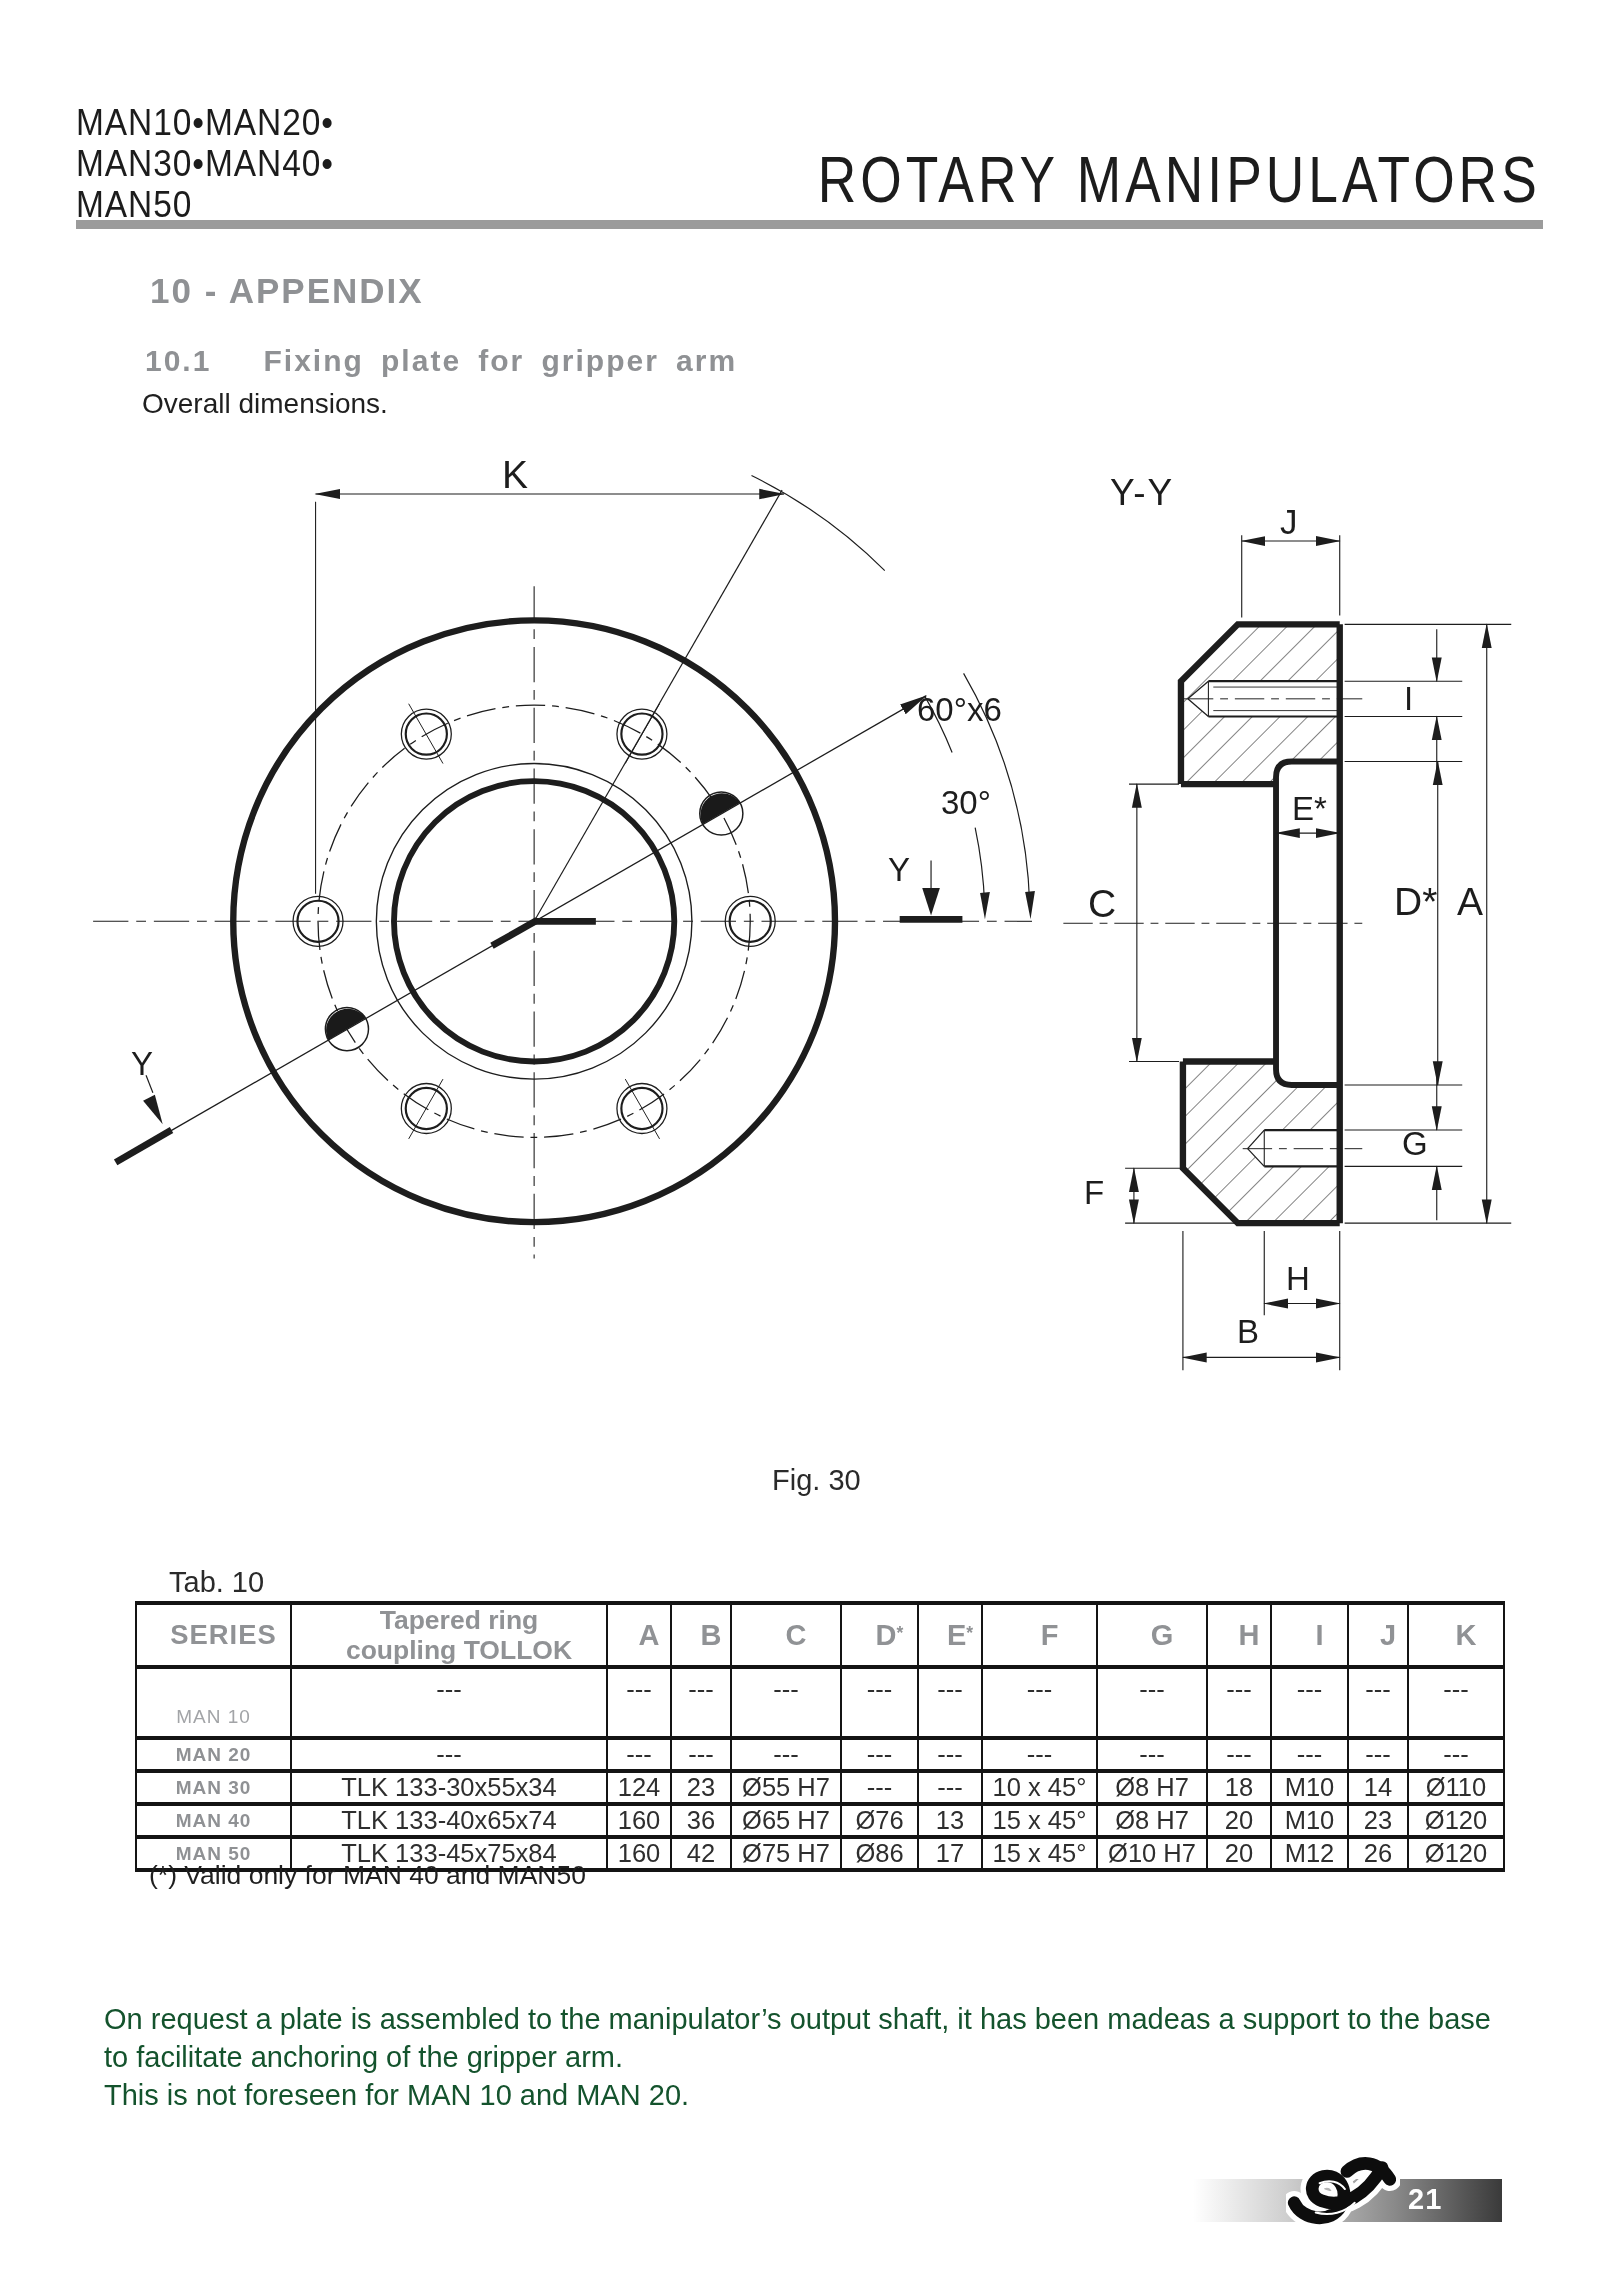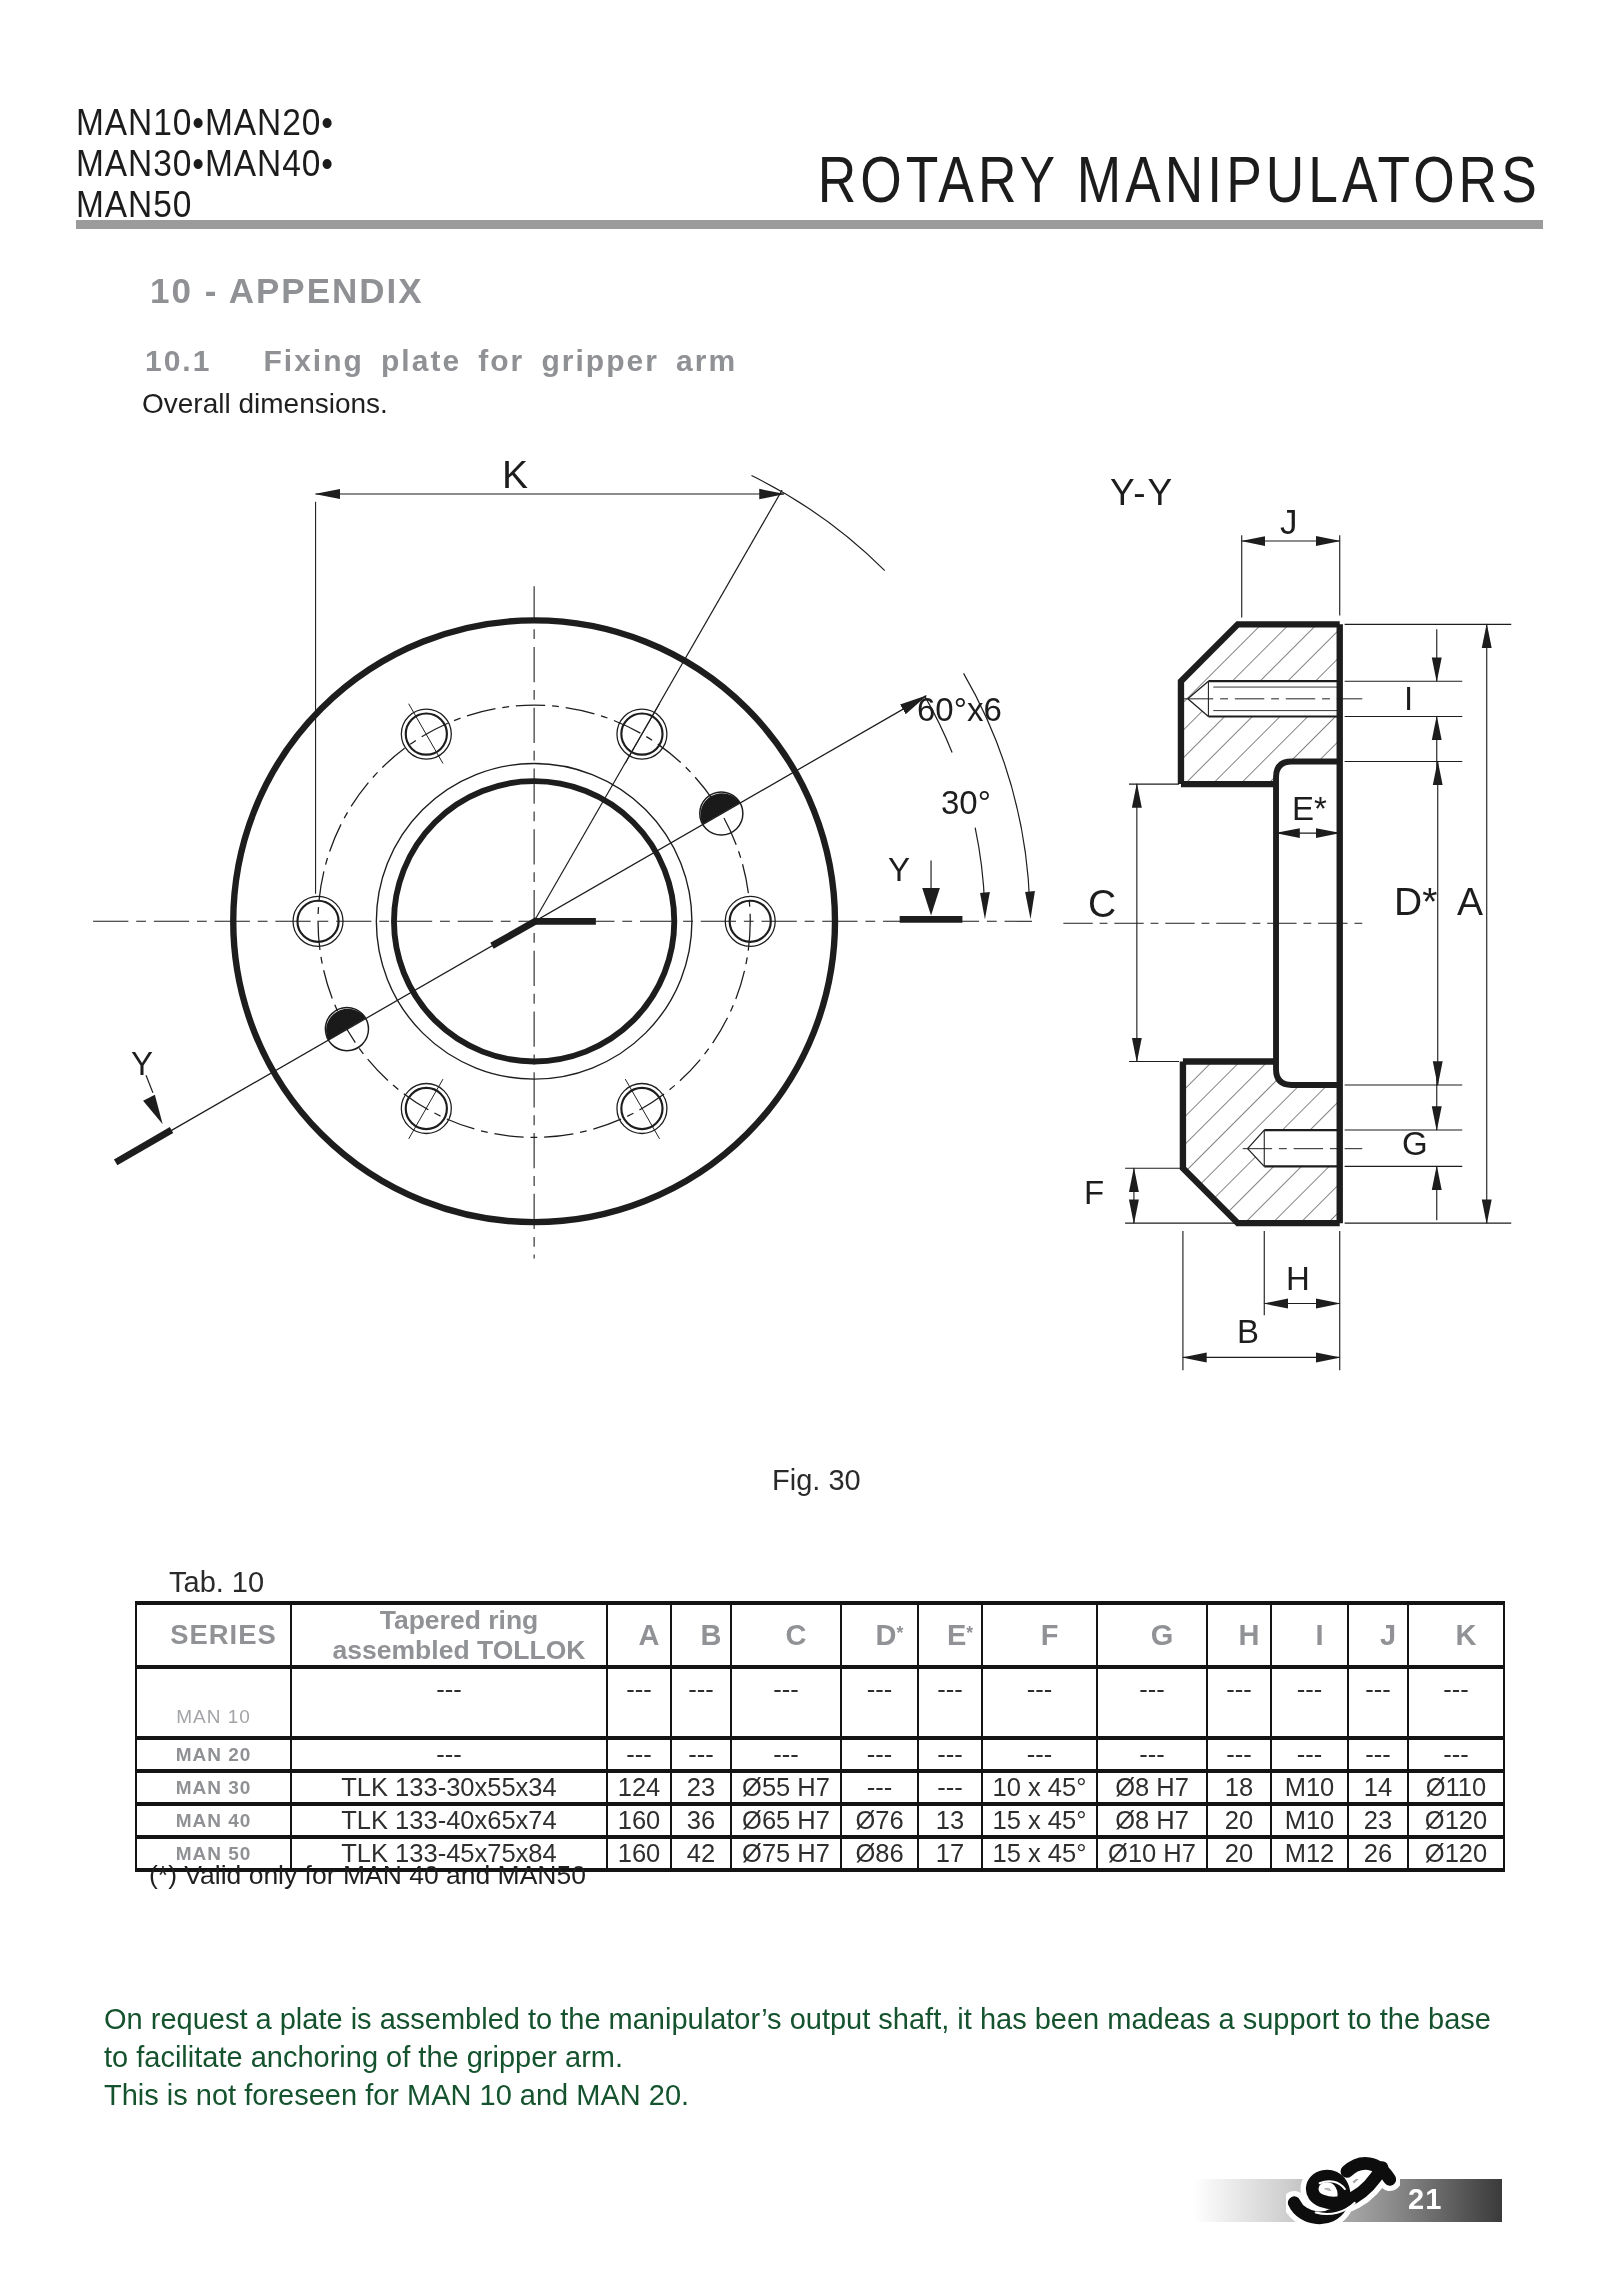--- a/index.html
+++ b/index.html
@@ -274,21 +274,21 @@
         <col style="width:64px">
         <col style="width:77px">
         <col style="width:60px">
         <col style="width:96px">
     </colgroup>
     <thead>
         <tr class="hdr">
           <th class="h-series">SERIES</th>
           <th class="h-coup">
             <div>Tapered ring</div>
-            <div>assembled TOLLOK</div>
+            <div>coupling TOLLOK</div>
           </th>
           <th class="h-dim">A</th>
           <th class="h-dim">B</th>
           <th class="h-dim">C</th>
           <th class="h-dim">D<sup>*</sup></th>
           <th class="h-dim">E<sup>*</sup></th>
           <th class="h-dim">F</th>
           <th class="h-dim">G</th>
           <th class="h-dim">H</th>
           <th class="h-dim">I</th>

